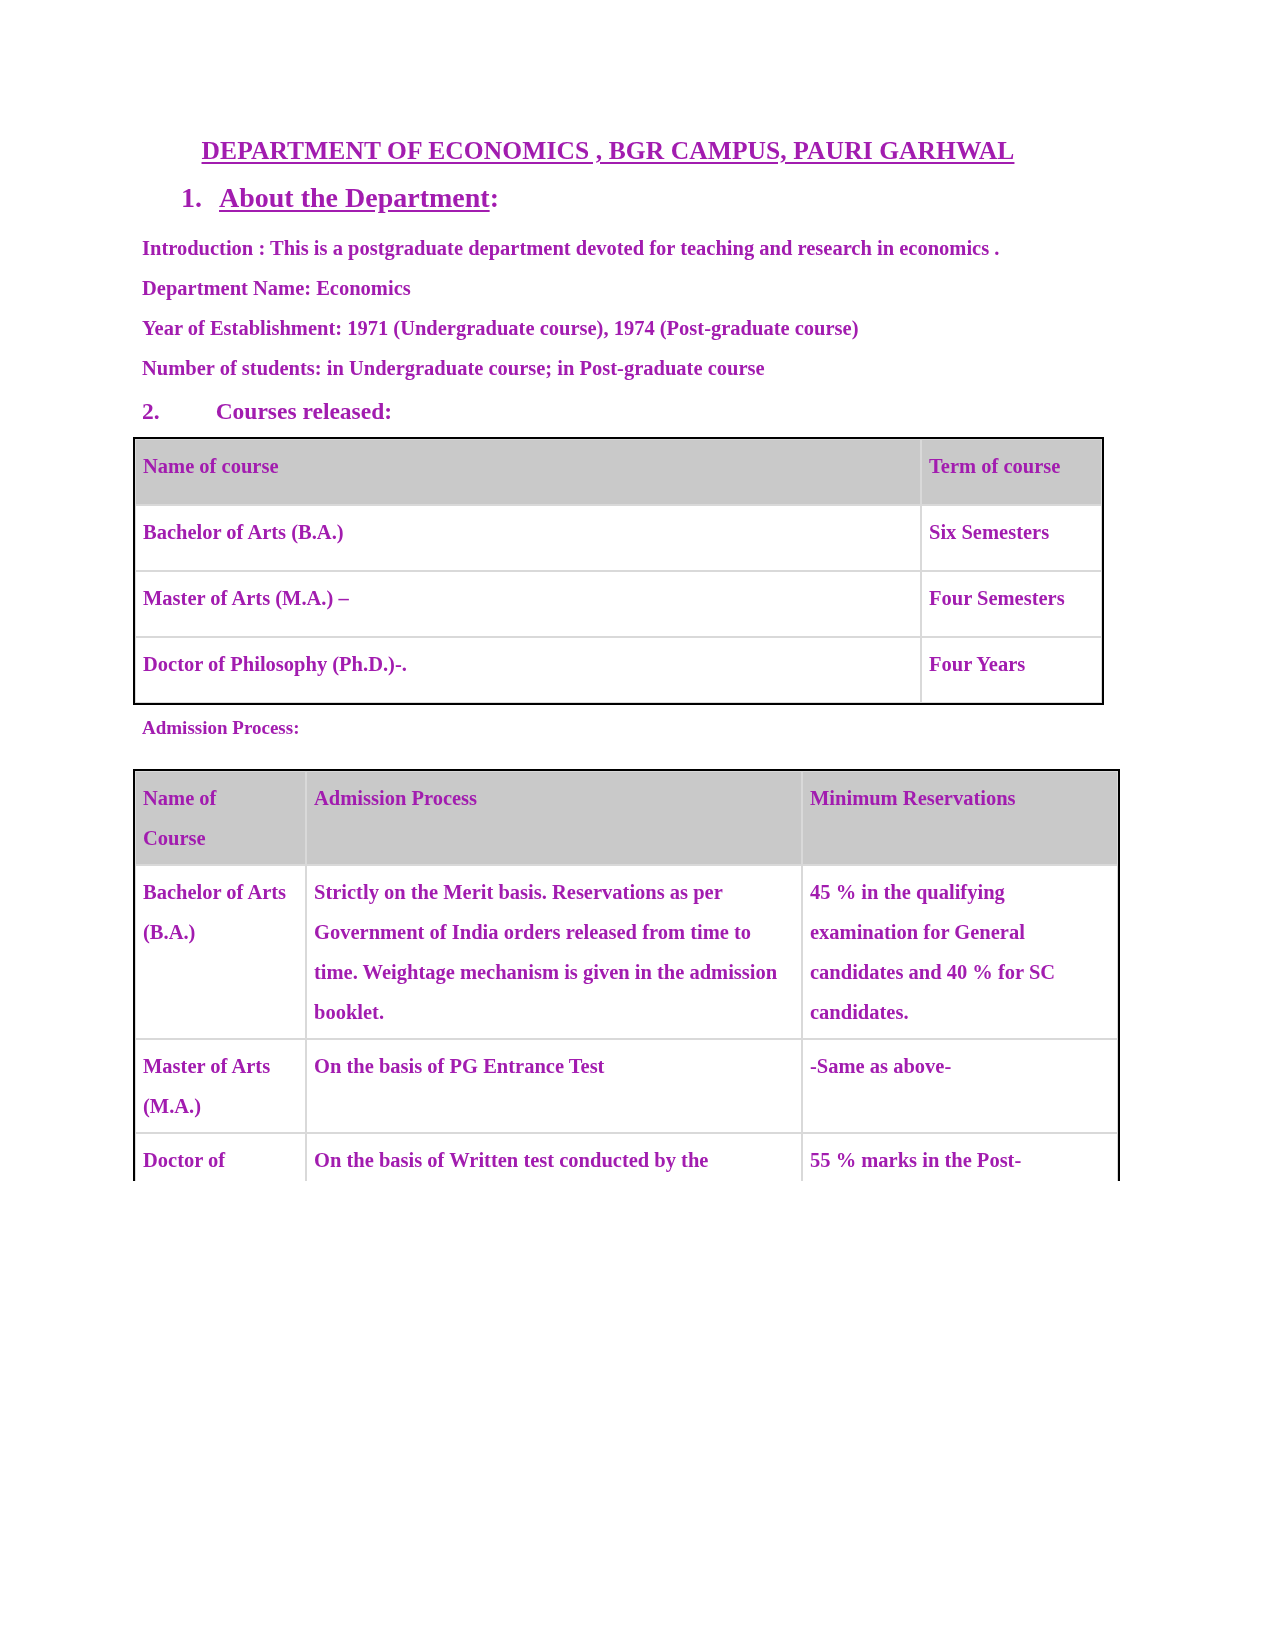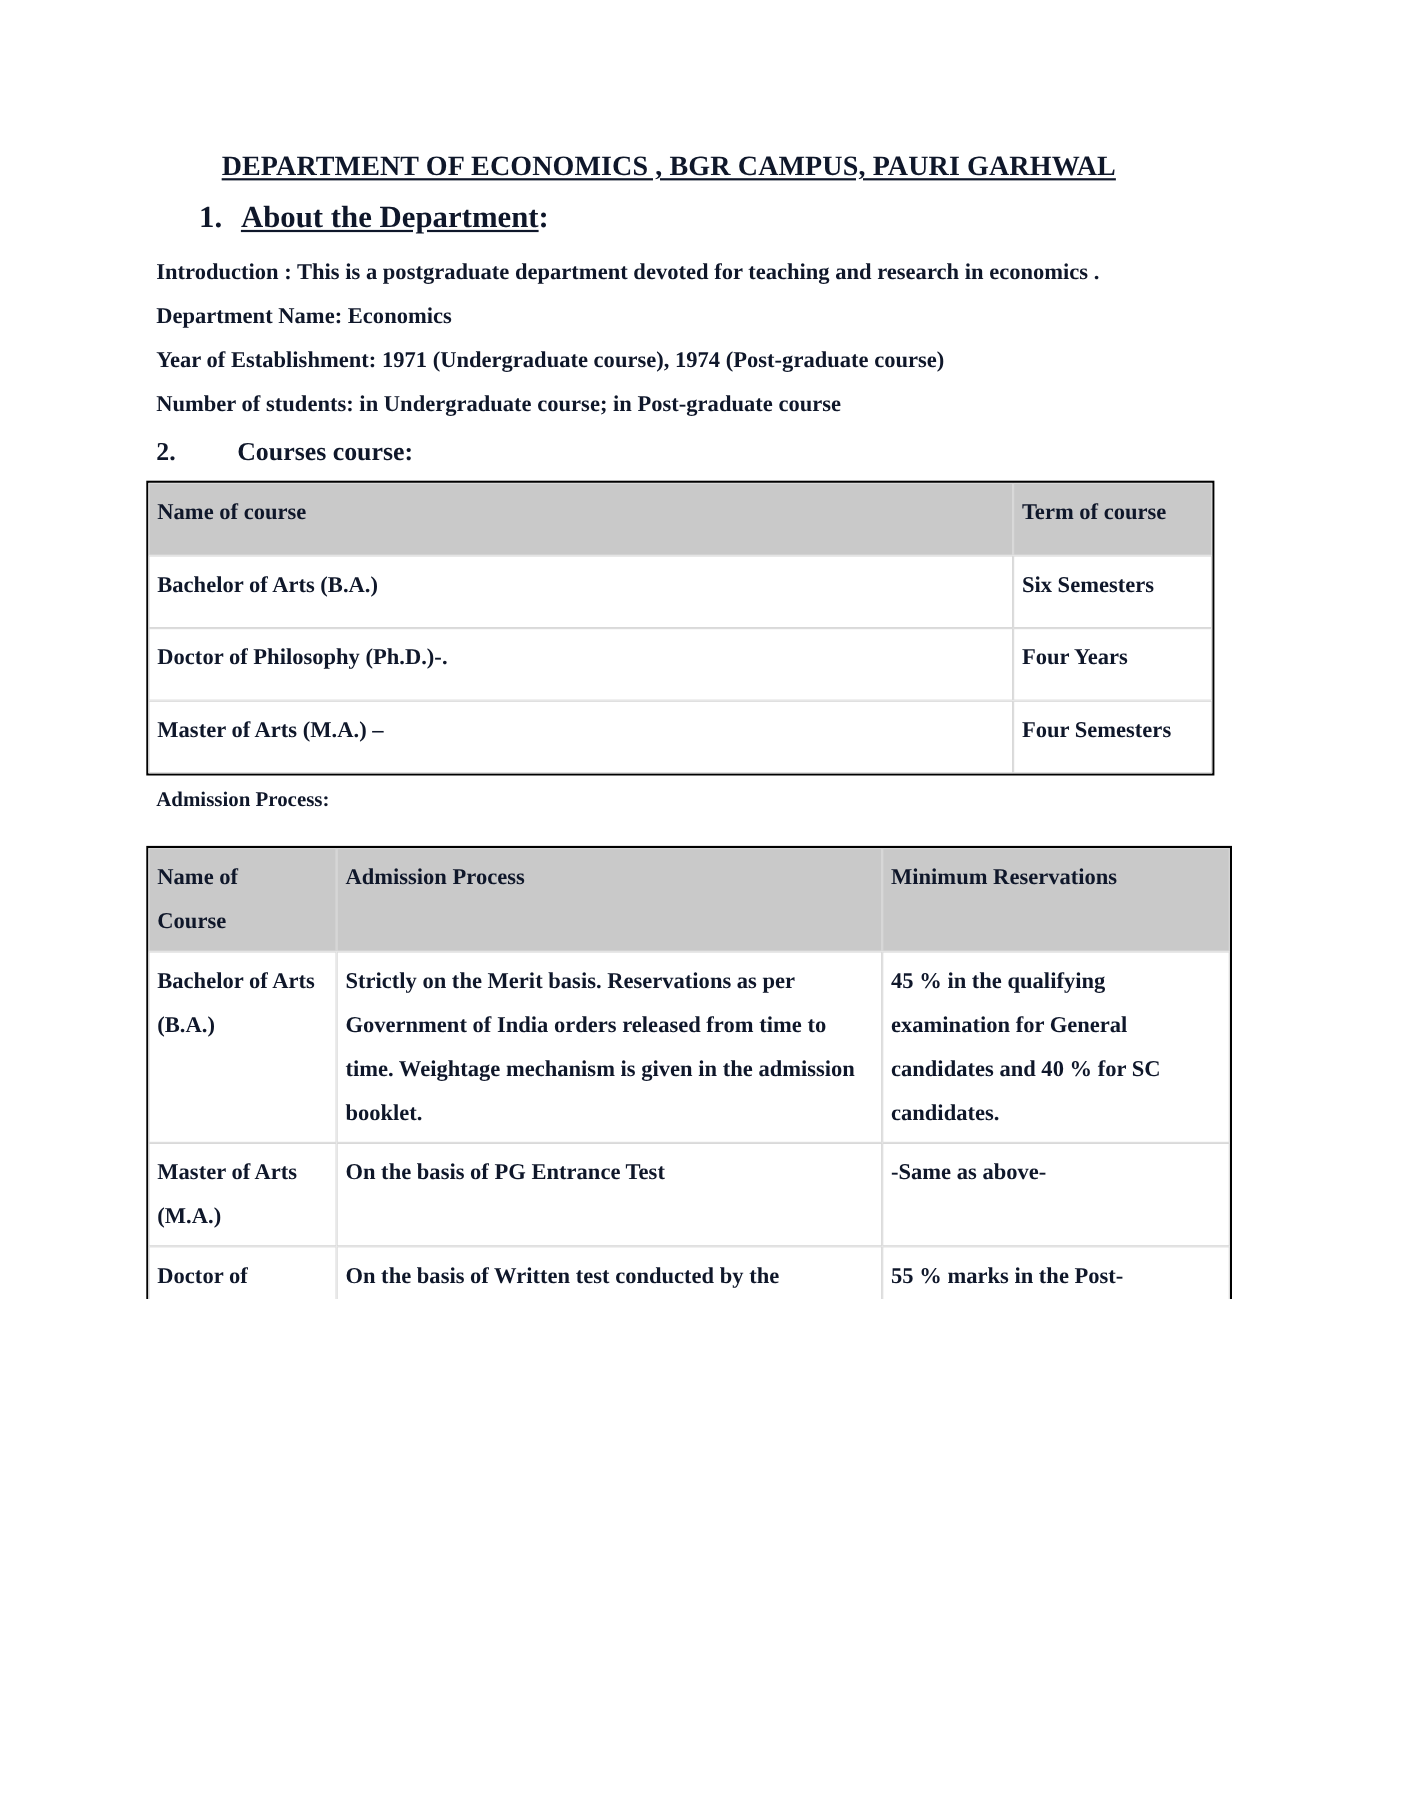--- a/index.html
+++ b/index.html
@@ -6,21 +6,21 @@
     margin: 0;
     padding: 0;
     background: #ffffff;
   }
   .page {
     position: relative;
     width: 1275px;
     height: 1181px;
     background: #ffffff;
     font-family: "Liberation Serif", "DejaVu Serif", serif;
-    color: #0f172a;
+    color: #a21caf;
     overflow: hidden;
   }
   .content {
     position: absolute;
     left: 133px;
     top: 130px;
     width: 950px;
   }
 
   
@@ -127,40 +127,40 @@
     <div class="sec1">
       <span class="num">1.</span><span class="gap"></span><span class="u">About the Department</span><span>:</span>
     </div>
 
     <p class="para wrap">Introduction :  This is a postgraduate department devoted for teaching and research in economics .</p>
     <p class="para">Department Name: Economics</p>
     <p class="para">Year of Establishment: 1971 (Undergraduate course), 1974 (Post-graduate course)</p>
     <p class="para">Number of students: in Undergraduate course;  in Post-graduate course</p>
 
     <div class="sec2">
-      <span>2.</span><span class="tab"></span><span>Courses course:</span>
+      <span>2.</span><span class="tab"></span><span>Courses released:</span>
     </div>
 
     <table class="doc-table t1">
       <tbody>
         <tr class="hdr-row">
           <td class="hdr c1">Name of course</td>
           <td class="hdr c2">Term of course</td>
         </tr>
         <tr class="body-row">
           <td class="c1">Bachelor of  Arts  (B.A.)</td>
           <td class="c2">Six Semesters</td>
         </tr>
         <tr class="body-row">
+          <td class="c1">Master of Arts (M.A.) –</td>
+          <td class="c2">Four Semesters</td>
+        </tr>
+        <tr class="body-row">
           <td class="c1">Doctor of Philosophy (Ph.D.)-.</td>
           <td class="c2">Four Years</td>
-        </tr>
-        <tr class="body-row">
-          <td class="c1">Master of Arts (M.A.) –</td>
-          <td class="c2">Four Semesters</td>
         </tr>
       </tbody>
     </table>
 
     <p class="admission-label">Admission Process:</p>
 
     <table class="doc-table t2">
       <tbody>
         <tr class="hdr-row">
           <td class="hdr c1"><span>Name of</span><br><span>Course</span></td>

